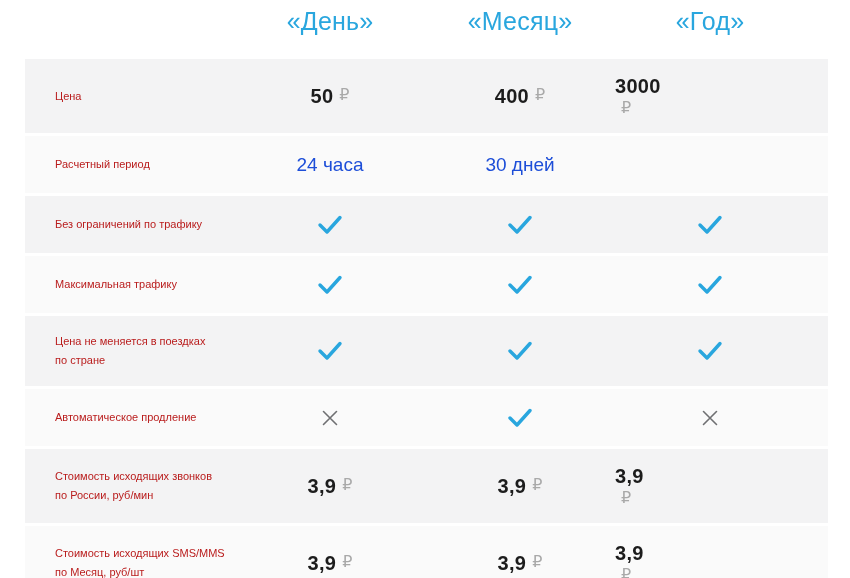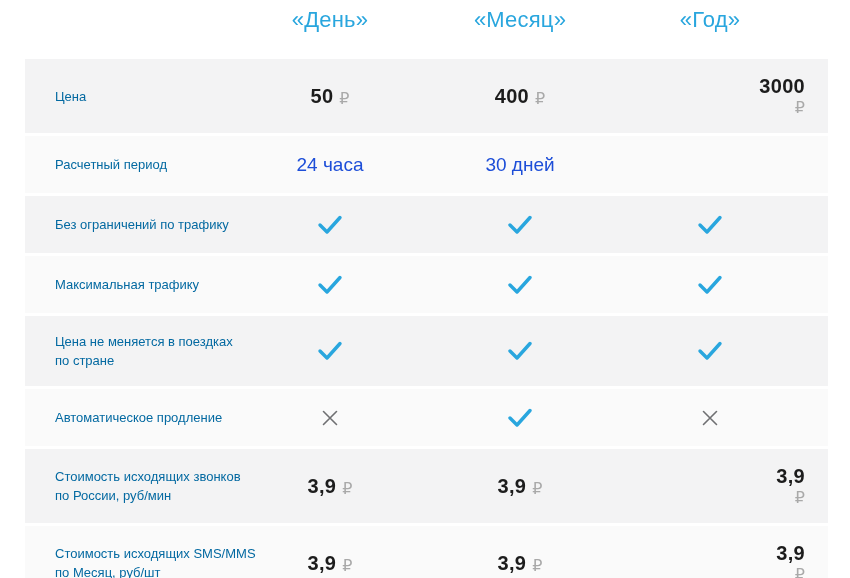--- a/index.html
+++ b/index.html
@@ -15,49 +15,49 @@
   .plans-header {
     display: grid;
     grid-template-columns: 210px 190px 190px 213px;
     height: 59px;
     padding-top: 7px;
     align-items: start;
   }
   .plan-name {
     text-align: center;
     color: #29a6de;
-    font-size: 22px;
+    font-size: 25px;
     letter-spacing: 0.2px;
   }
   .plan-name.last { padding-right: 23px; }
 
   
   .row {
     display: grid;
     grid-template-columns: 210px 190px 190px 213px;
     align-items: center;
     min-height: 57px;
     padding: 16px 0;
     margin-bottom: 3px;
   }
   .row.alt-a { background: #f3f3f4; }
   .row.alt-b { background: #fafafa; }
 
   .cell-label {
     padding-left: 30px;
-    color: #0369a1;
-    font-size: 13px;
+    color: #b91c1c;
+    font-size: 11px;
     line-height: 19px;
   }
   .cell-label span { display: block; white-space: nowrap; }
 
   .cell-val {
     display: flex;
     justify-content: center;
-    align-items: flex-end;
+    align-items: flex-start;
     text-align: center;
   }
   .cell-val.last { padding-right: 23px; flex-direction: column; }
 
   .amount {
     color: #1c1c1c;
     font-size: 20px;
     font-weight: bold;
     letter-spacing: 0.3px;
   }

